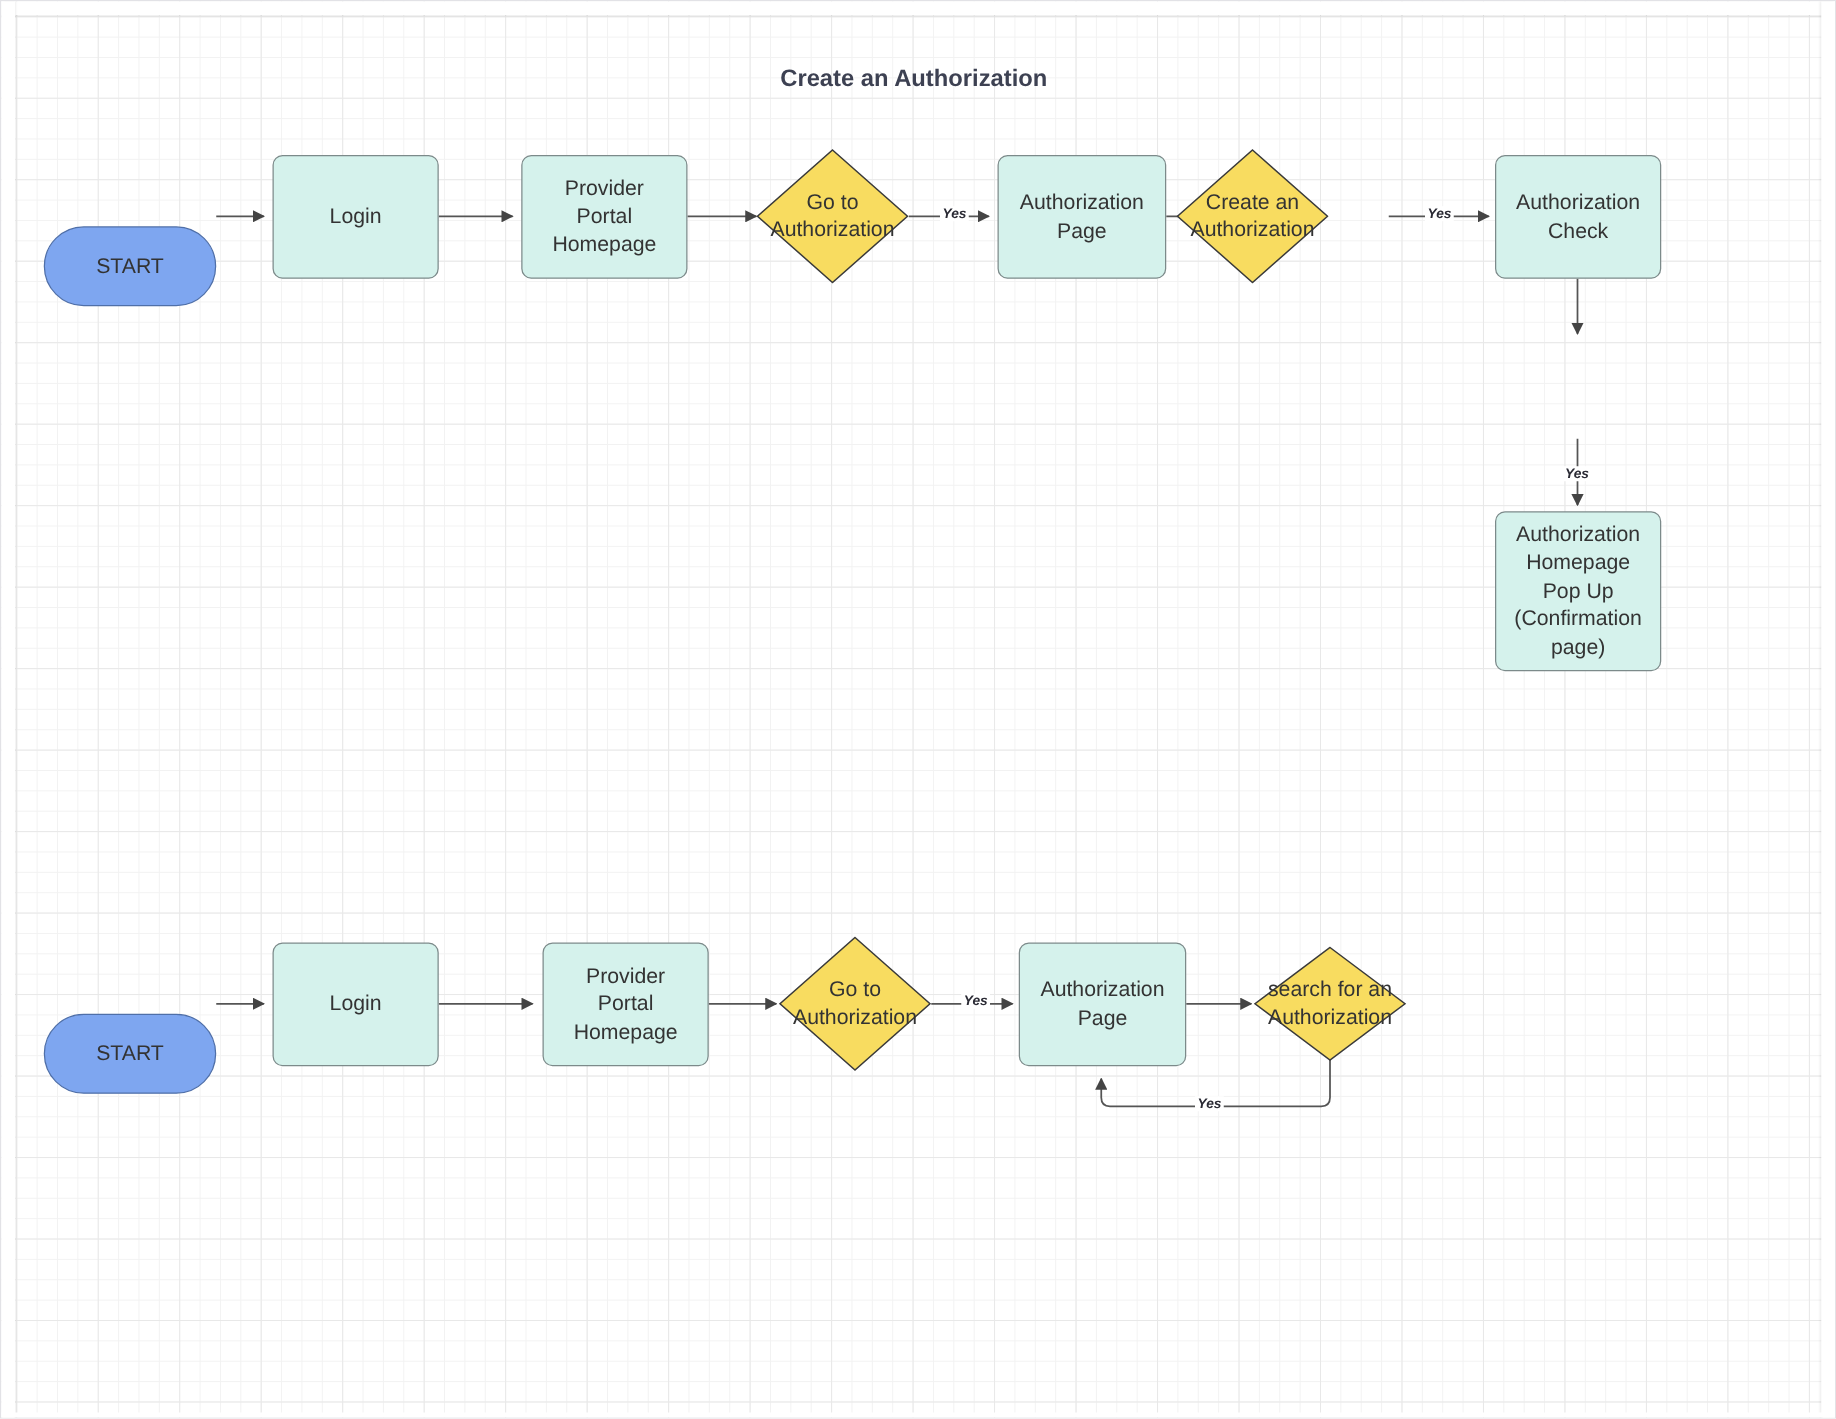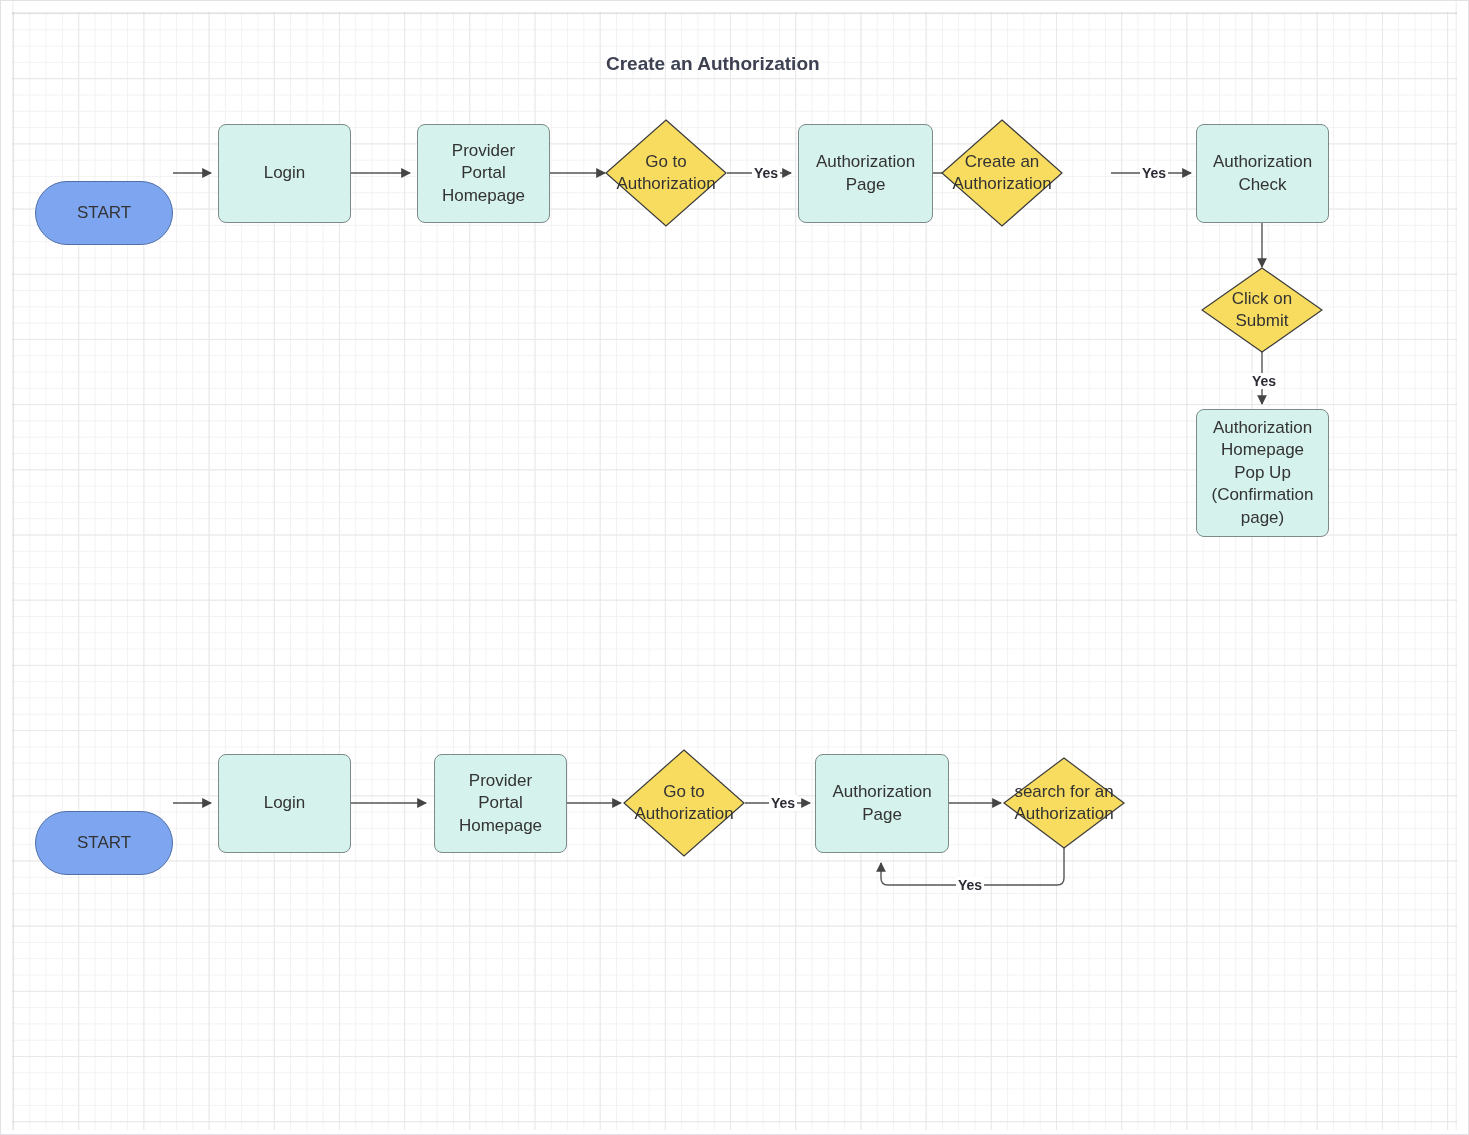--- a/index.html
+++ b/index.html
@@ -90,35 +90,37 @@
   .node.decision .dia-label {
     position: relative;
     z-index: 1;
     white-space: nowrap;
     line-height: 1.3;
   }
 
   .edge-label {
     position: absolute;
     z-index: 12;
-    font-size: 14px;
+    font-size: 11px;
     font-weight: bold;
     color: #2b2b35;
     background: #ffffff;
     padding: 0 2px;
     white-space: nowrap;
+    font-style: italic;
   }
 
   .flow-title {
     position: absolute;
     z-index: 12;
     font-size: 19px;
     font-weight: bold;
     color: #3d4152;
     white-space: nowrap;
+    text-align: center;
   }
 </style>
 </head>
 <body>
 
 <div id="canvas">
 
   <svg class="svg-layer" viewBox="0 0 1469 1135">
     <defs>
       <marker id="arrow" viewBox="0 0 10 10" refX="9" refY="5" markerWidth="7" markerHeight="7" orient="auto-start-reverse">
@@ -188,29 +190,20 @@
     </div>
   </div>
 
   <div class="node process" style="left:1195px; top:123px; width:133px; height:99px;">
     <div>
       <div>Authorization</div>
       <div>Check</div>
     </div>
   </div>
 
-  <div class="node decision" style="left:1200px; top:266px; width:122px; height:86px;">
-    <svg class="dia-shape" viewBox="0 0 122 86" preserveAspectRatio="none">
-      <polygon points="61,1 121,43 61,85 1,43" fill="#f8dc60" stroke="#3a3a3a" stroke-width="1.2"></polygon>
-    </svg>
-    <div class="dia-label">
-      <div>Click on</div>
-      <div>Submit</div>
-    </div>
-  </div>
 
   <div class="node process" style="left:1195px; top:408px; width:133px; height:128px;">
     <div>
       <div>Authorization</div>
       <div>Homepage</div>
       <div>Pop Up</div>
       <div>(Confirmation</div>
       <div>page)</div>
     </div>
   </div>

